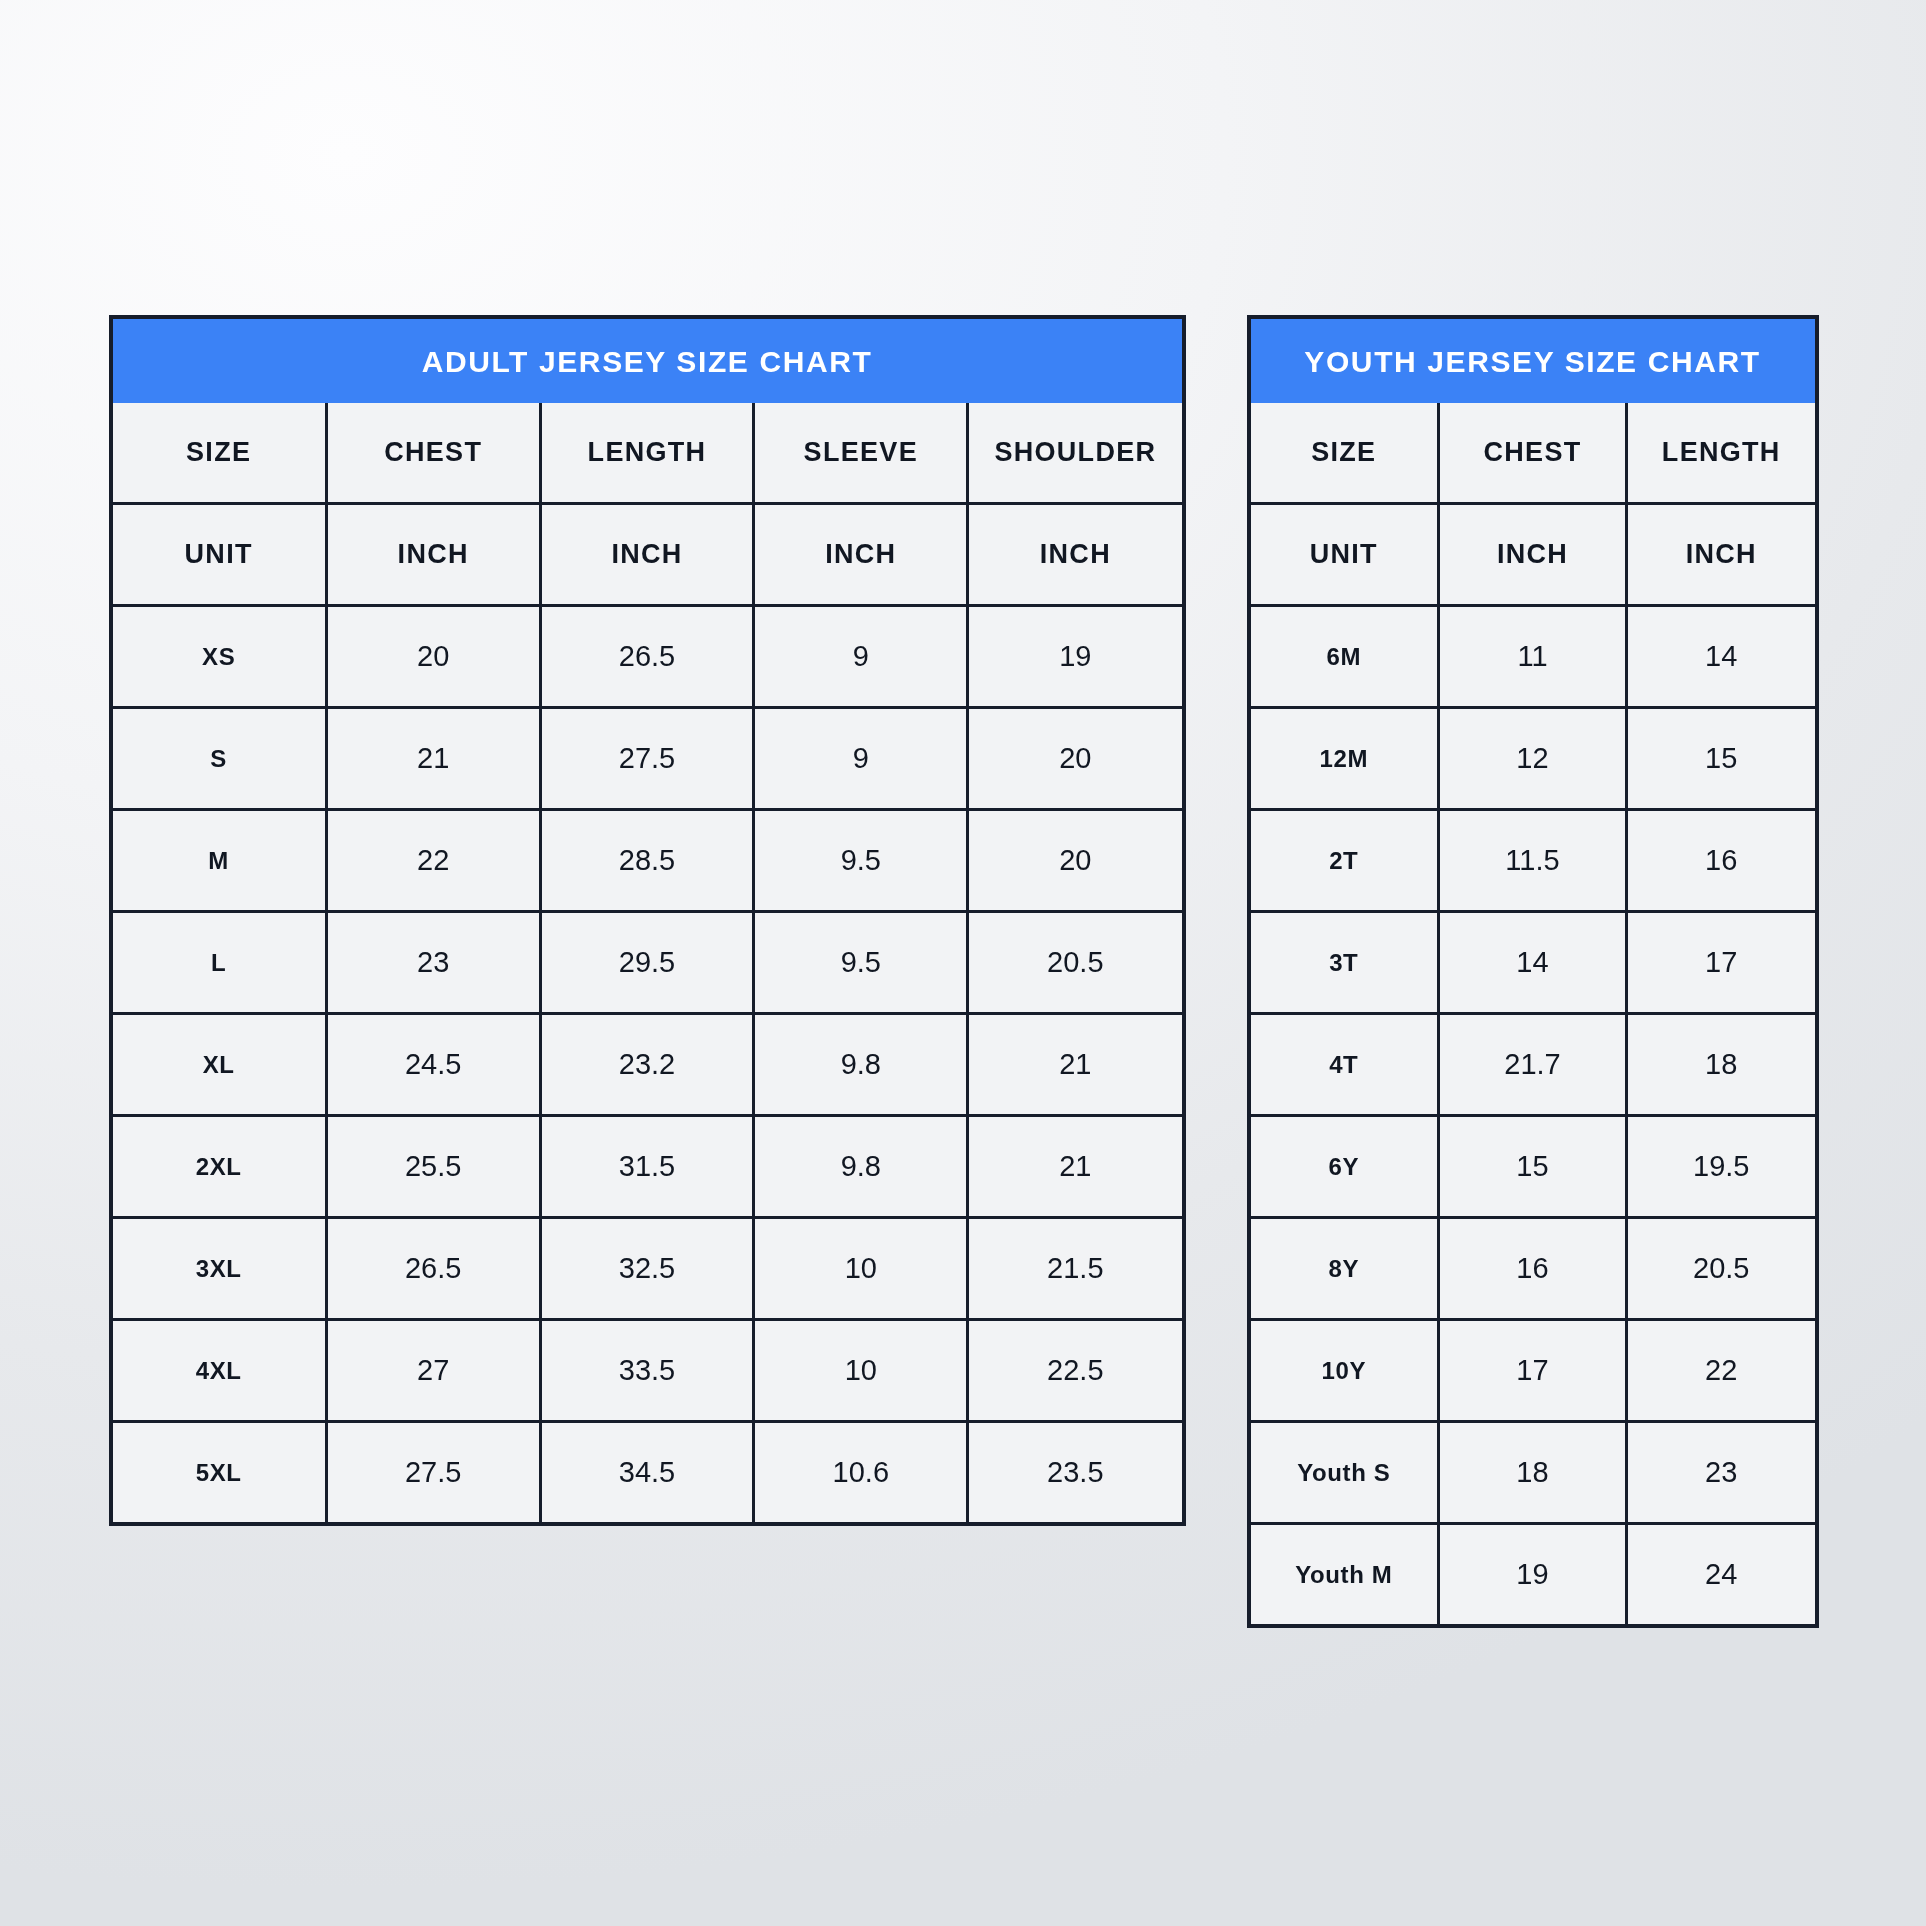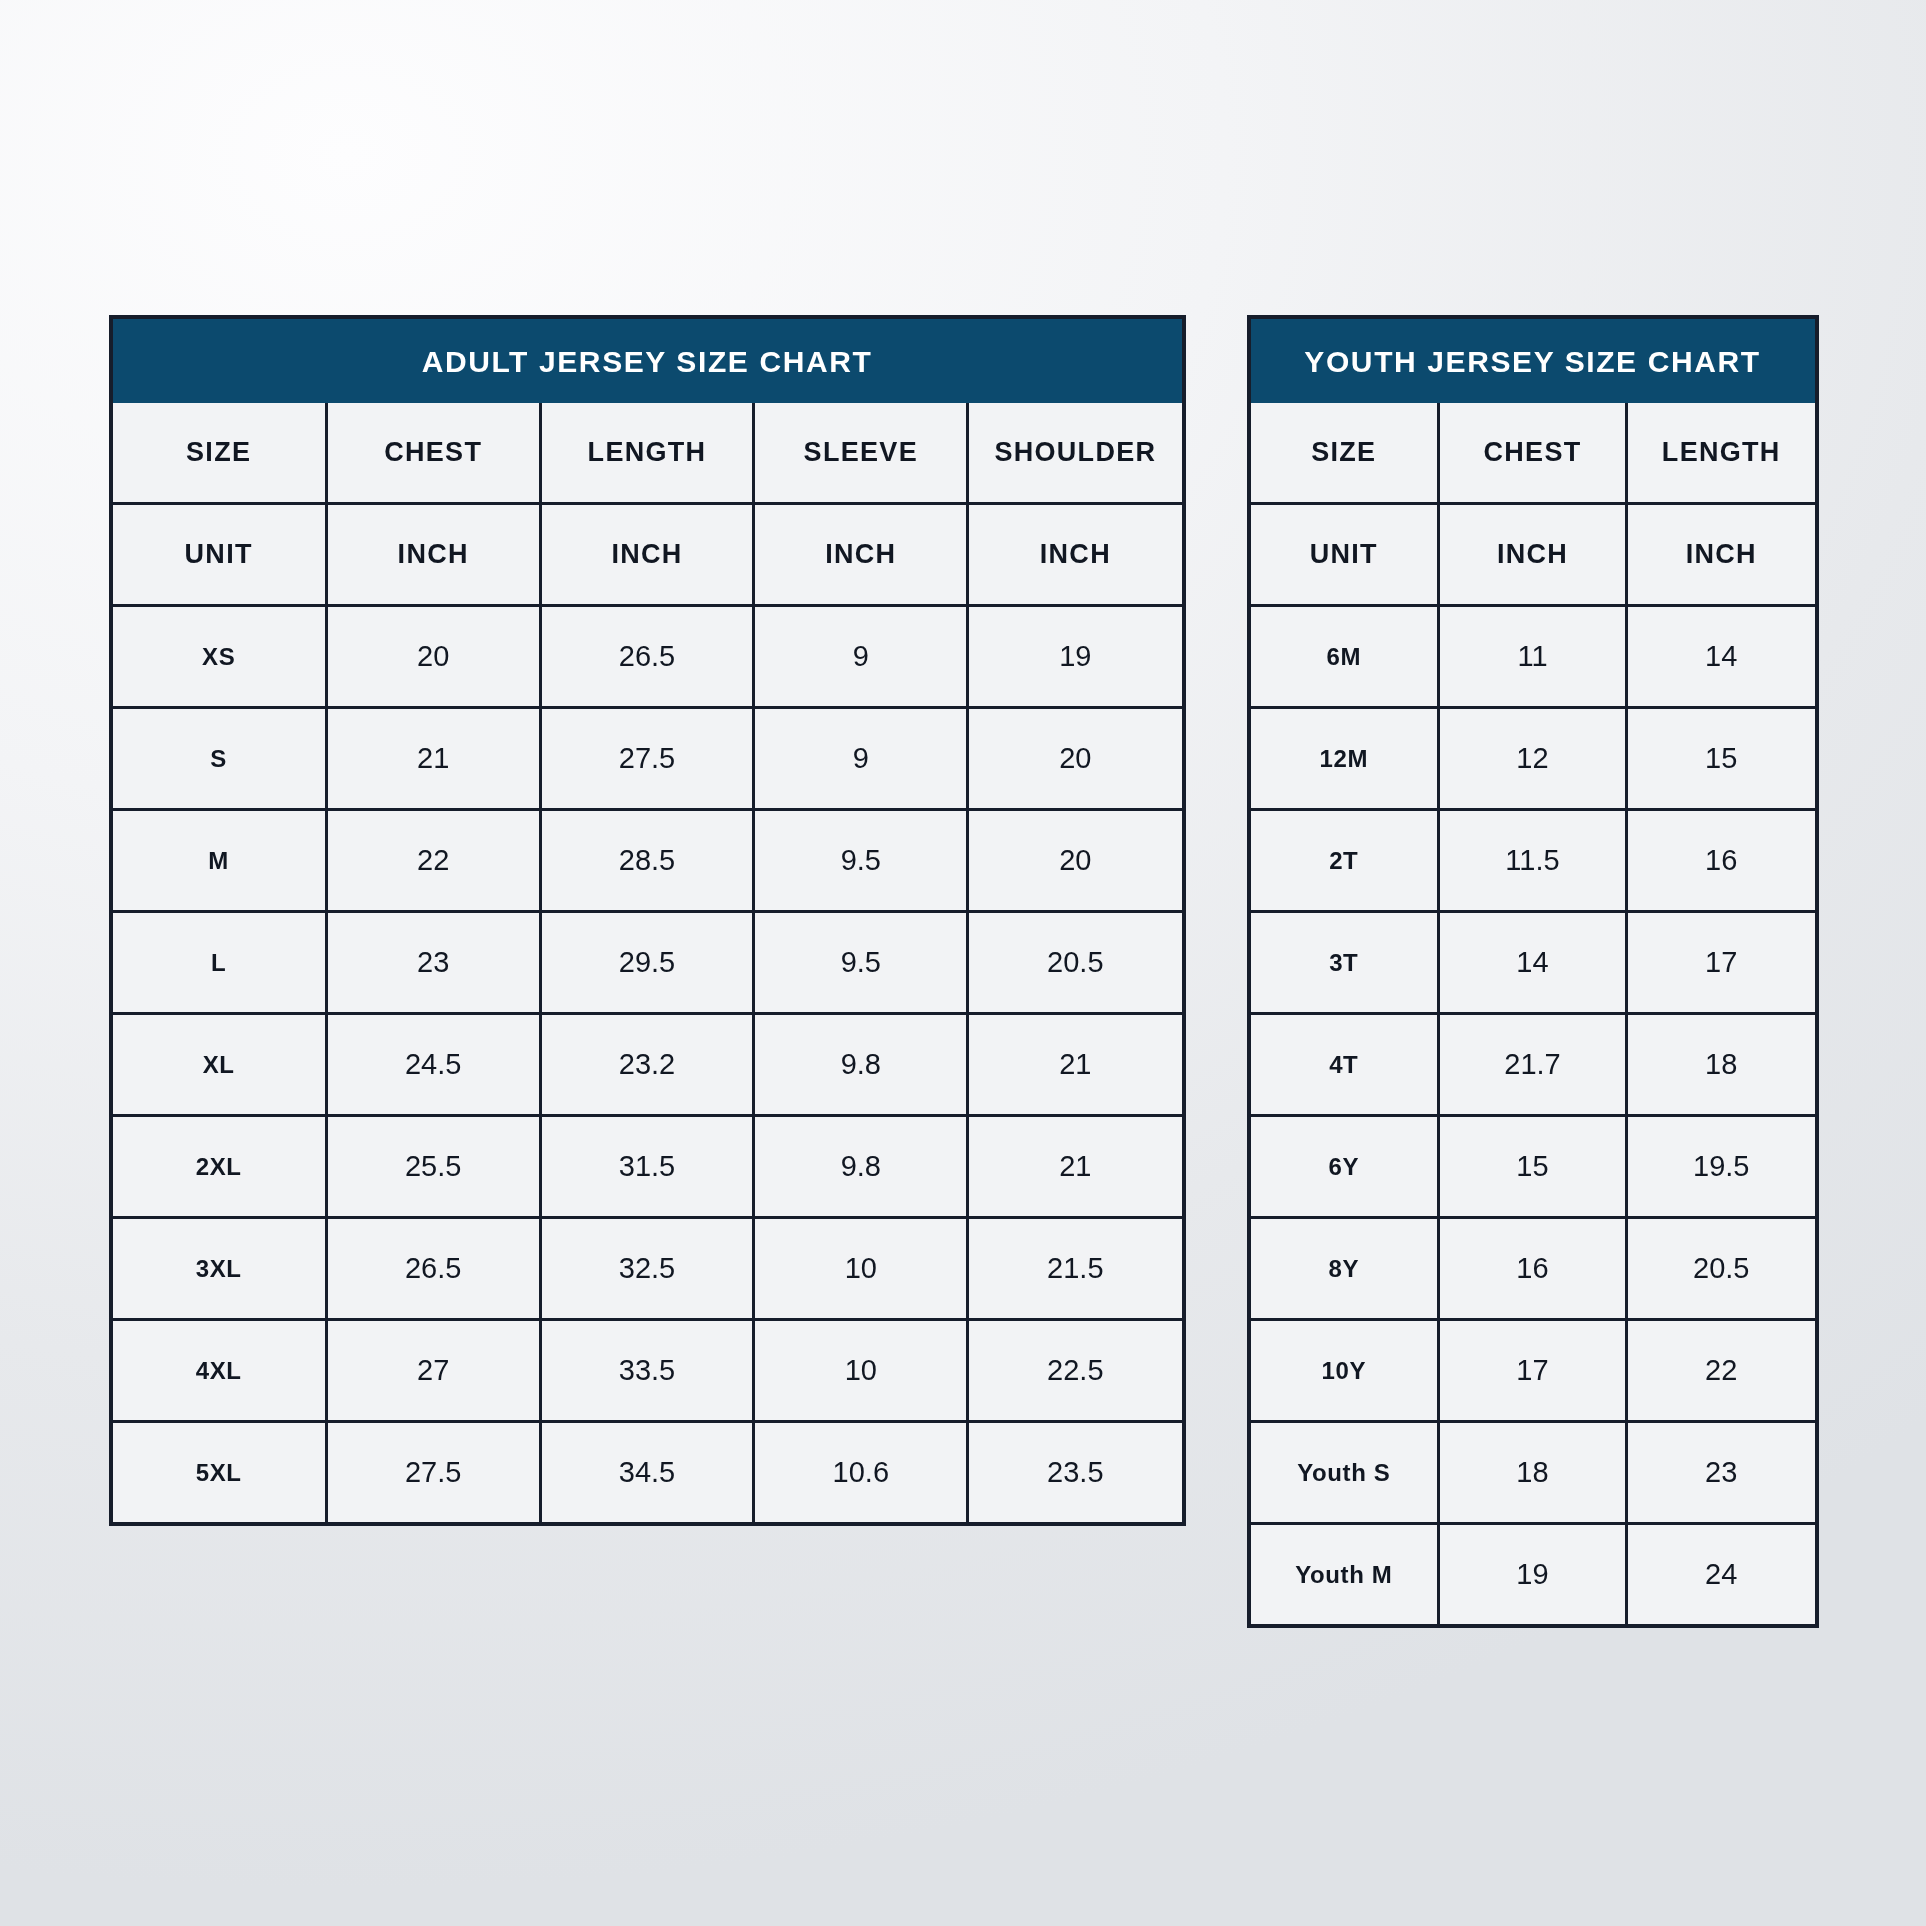--- a/index.html
+++ b/index.html
@@ -35,21 +35,21 @@
   }
   .chart {
     box-sizing: border-box;
     border: 4px solid #161d2b;
     background: #f2f3f5;
   }
   .chart.adult { width: 1077px; }
   .chart.youth { width: 572px; }
 
   .chart-title {
-    background: #0c4a6e;
+    background: #3b82f6;
     color: #ffffff;
     text-align: center;
     font-weight: bold;
     font-size: 30px;
     letter-spacing: 1.6px;
     padding: 26px 0 24px 0;
     font-family: "Liberation Sans", sans-serif;
     text-transform: uppercase;
   }
   table {

